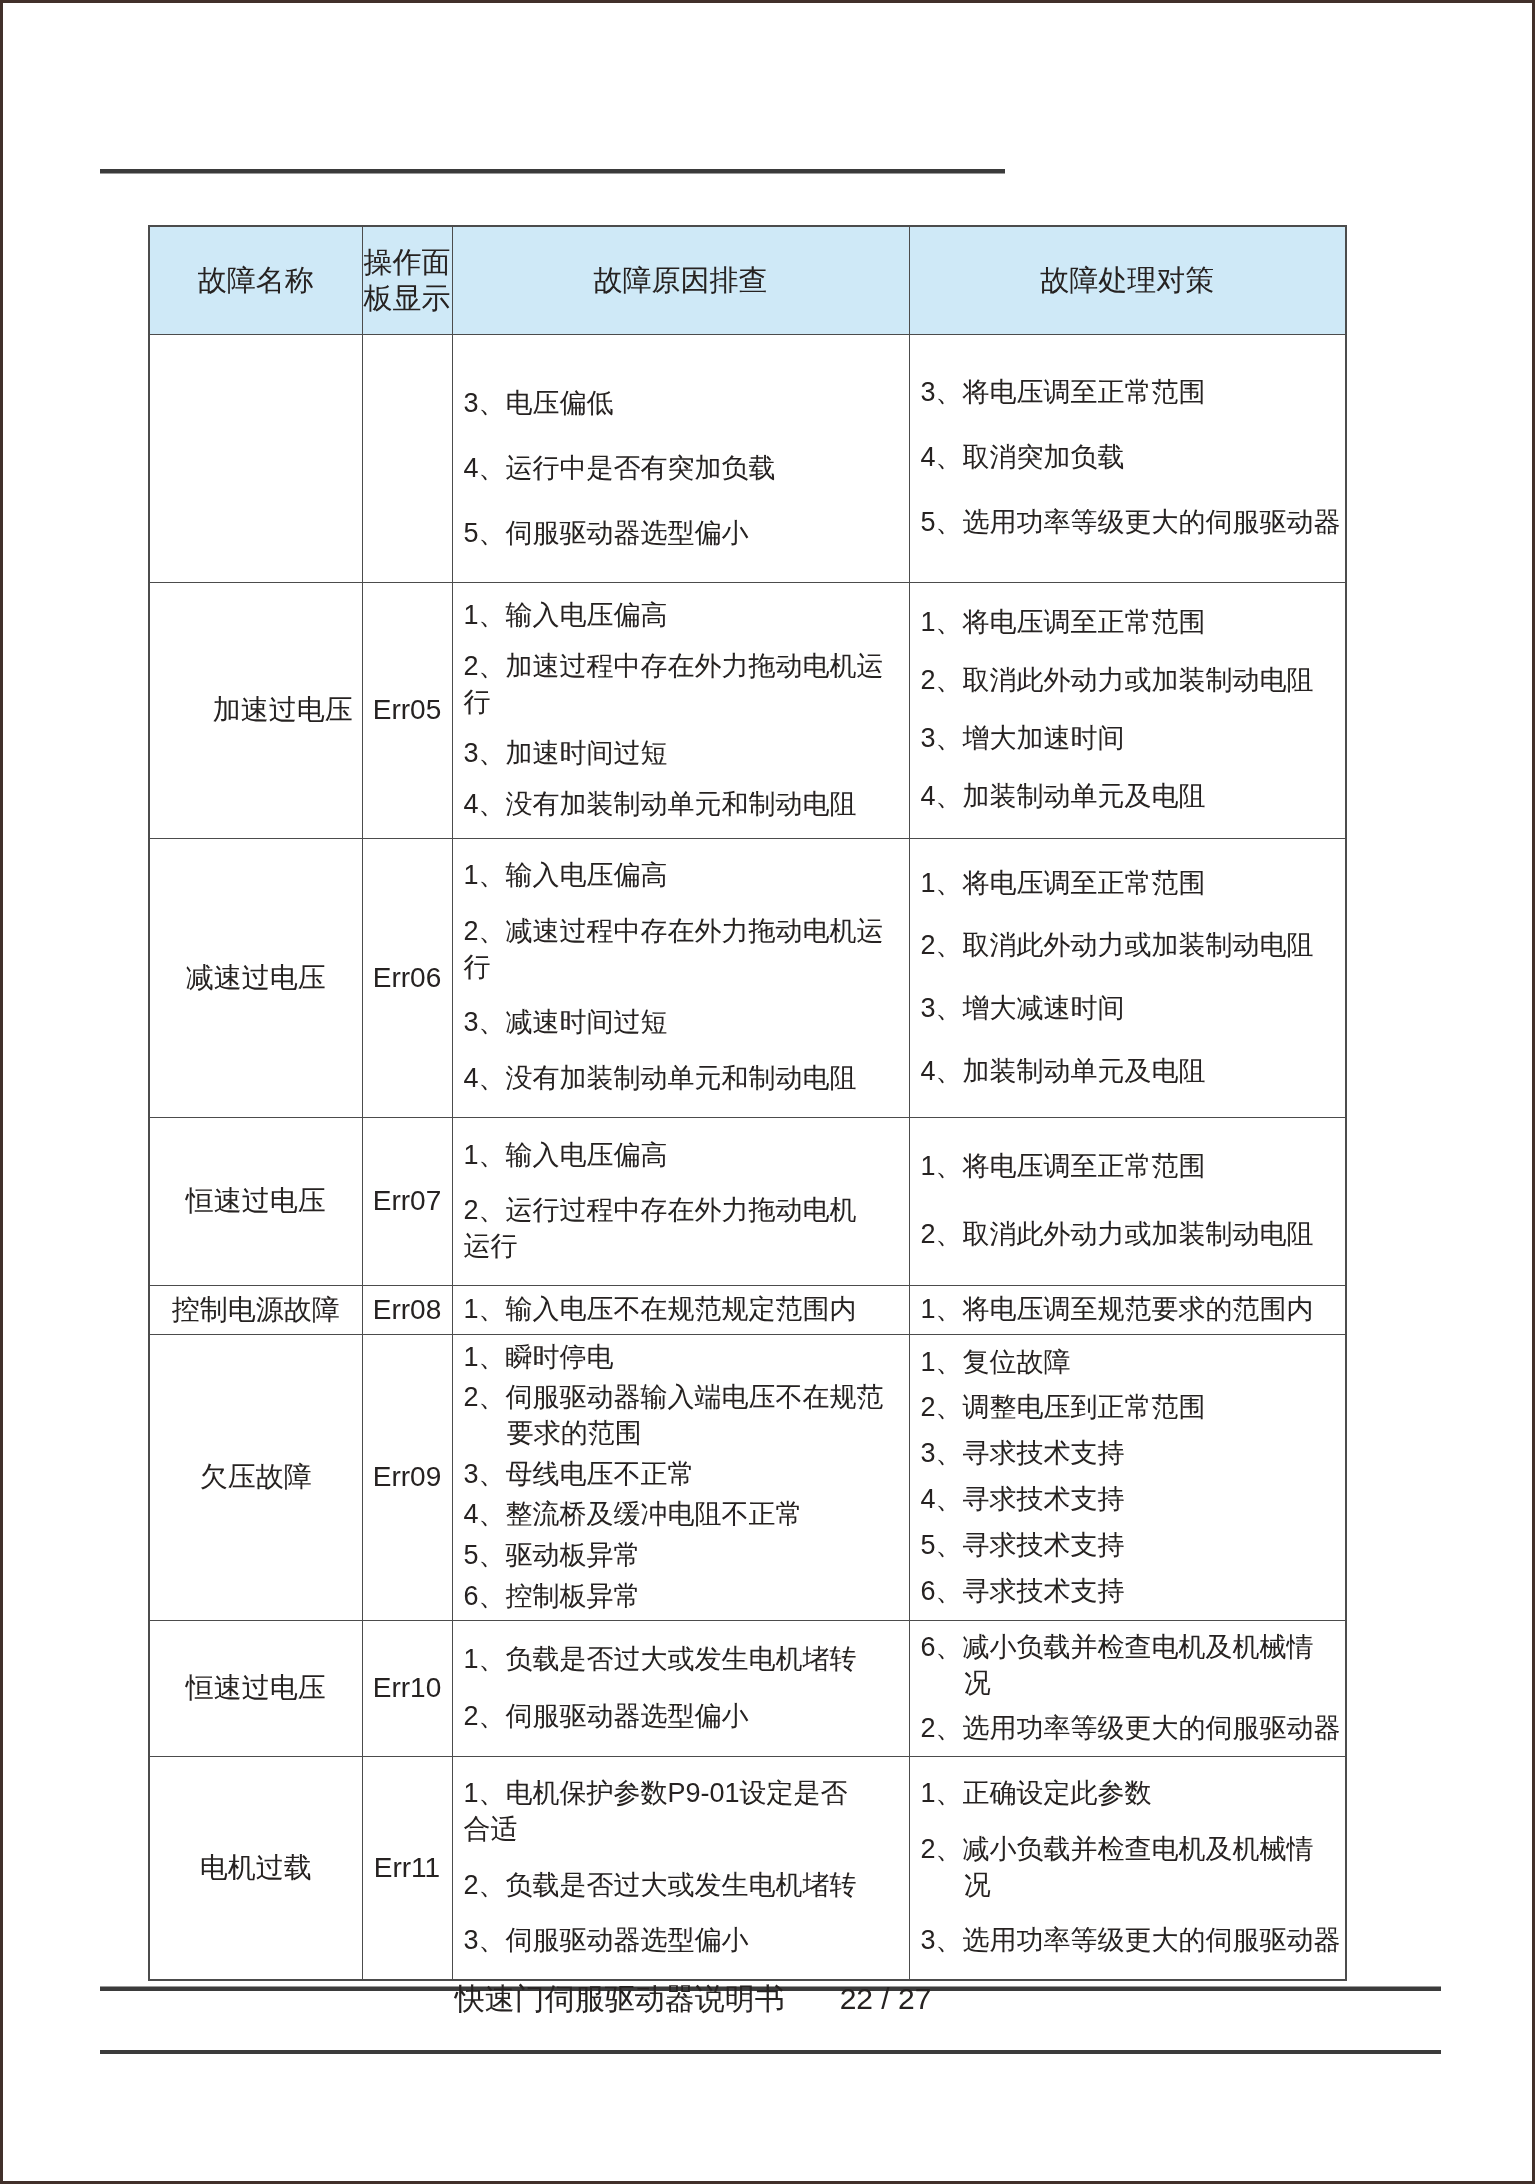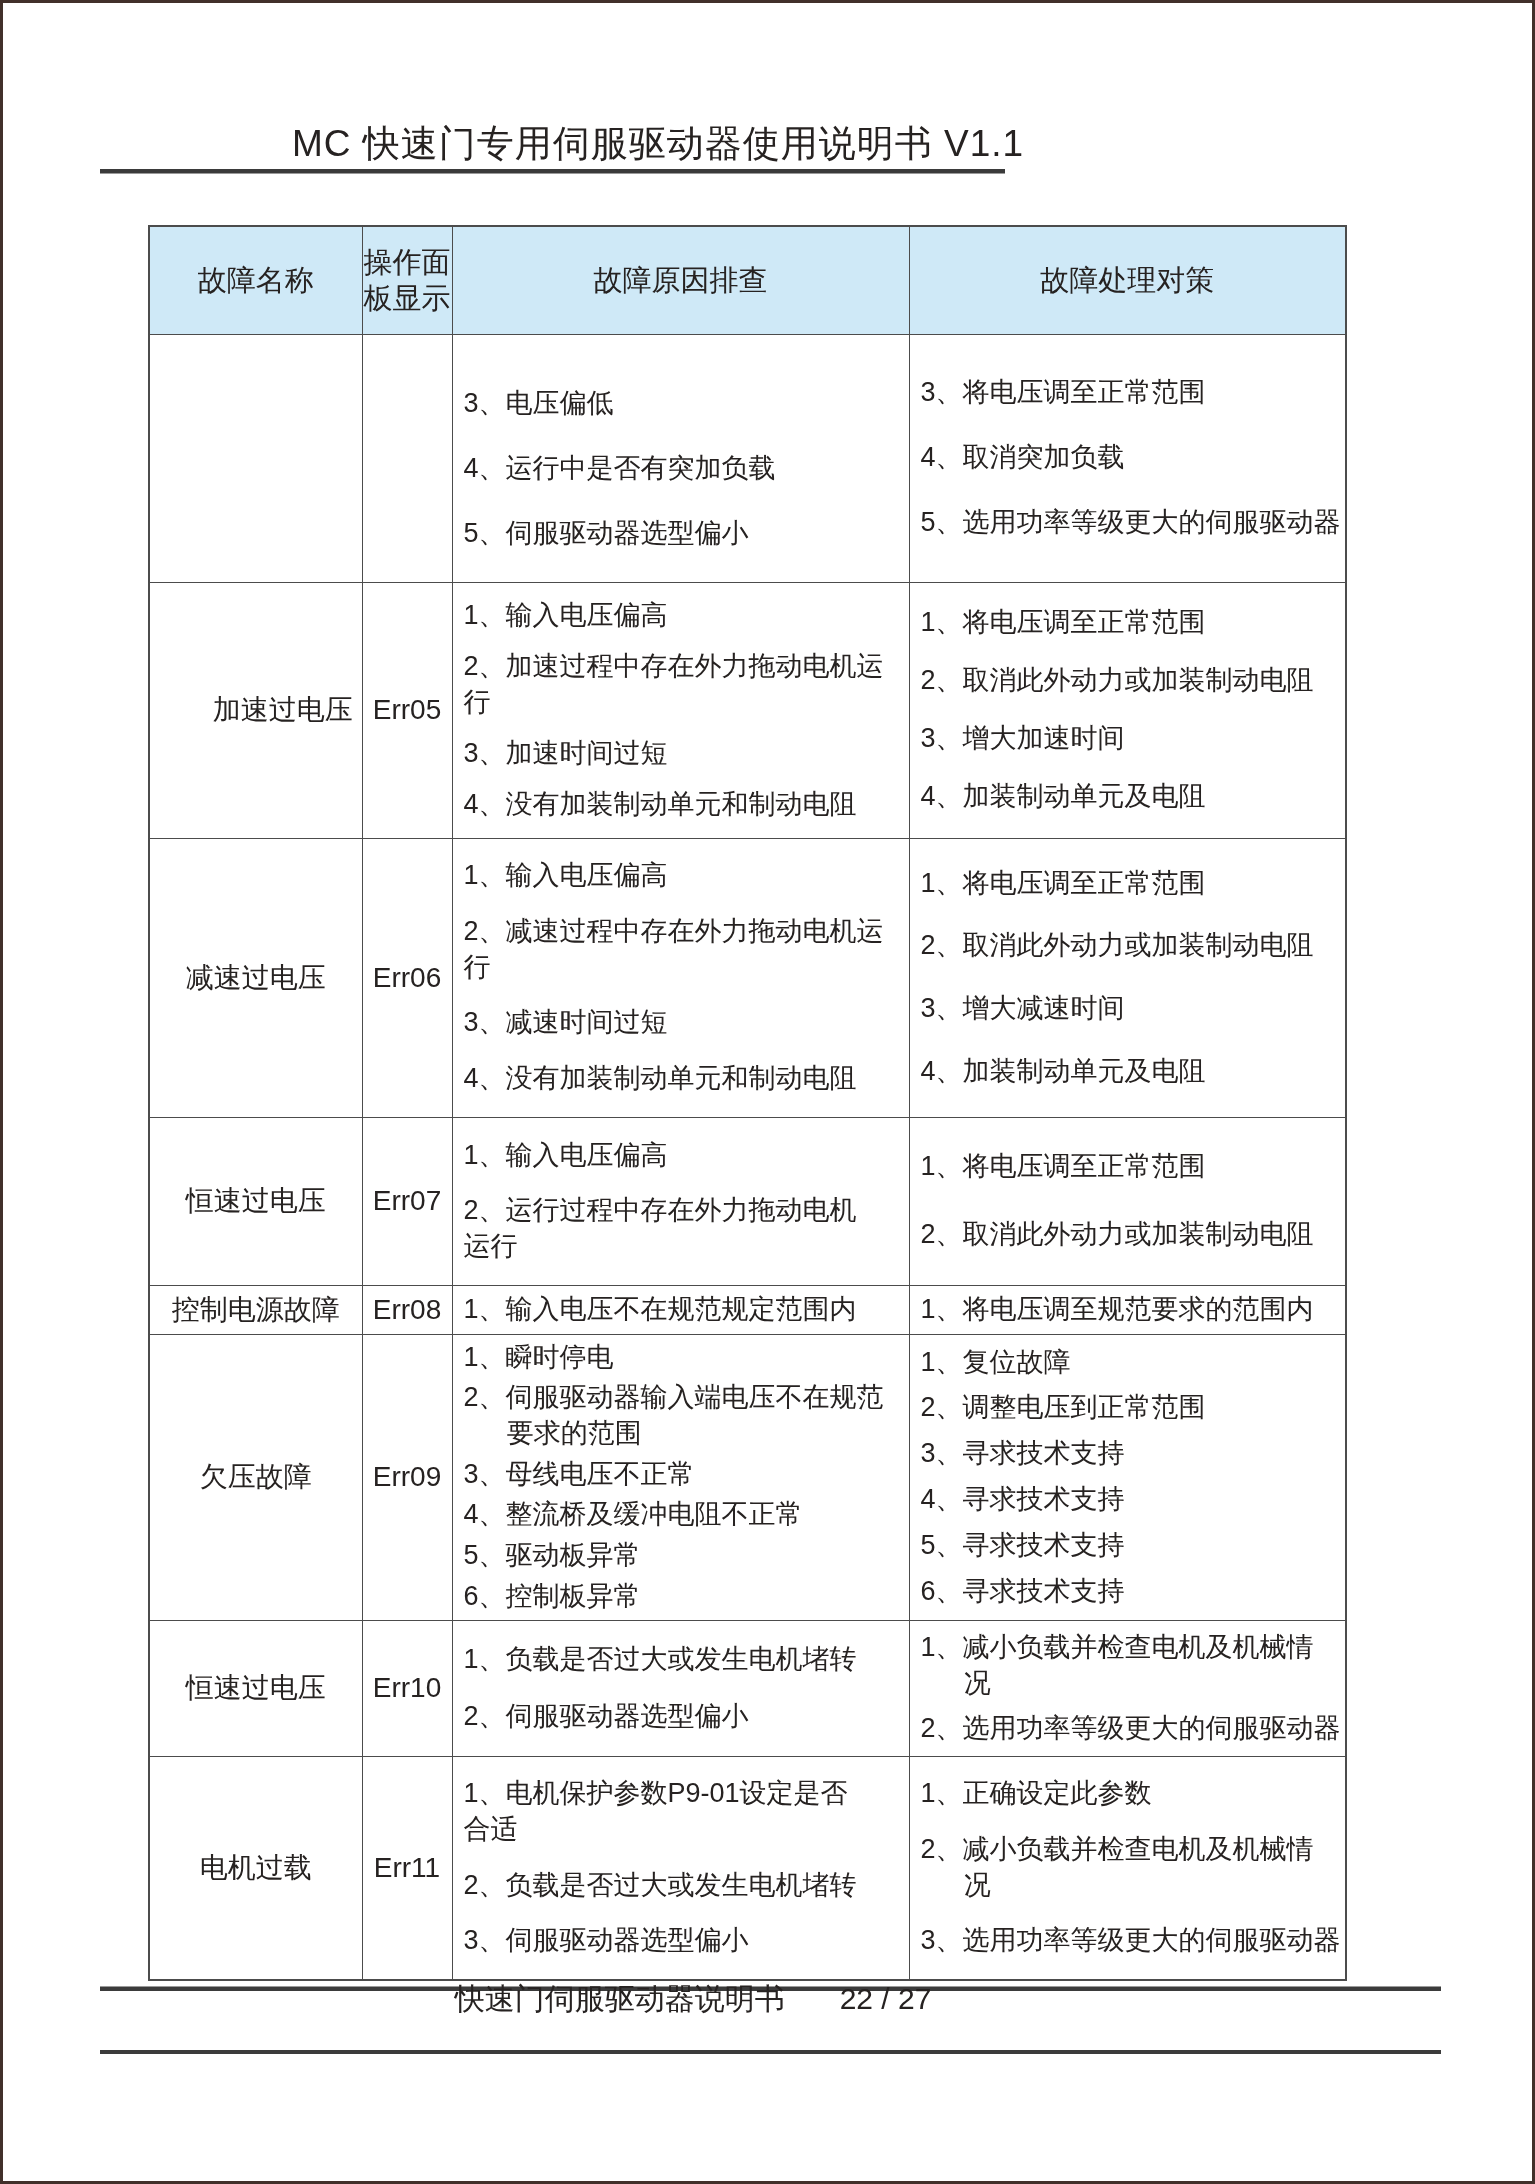--- a/index.html
+++ b/index.html
@@ -49,21 +49,20 @@
   }
   .list-item{white-space:nowrap;}
   .line{white-space:nowrap;}
   .line.hang{padding-left:1.6em;}
 </style>
 </head>
 <body>
 
 <div class="page">
 
-  <div class="doc-title">MC 快速门专用伺服驱动器使用说明书 V1.1</div>
   <div class="rule rule-header"></div>
 
   <div class="table-wrap">
     <table class="fault" id="fault-table">
         <colgroup>
           <col style="width: 213px;">
           <col style="width: 90px;">
           <col style="width: 457px;">
           <col style="width: 437px;">
         </colgroup>
@@ -261,21 +260,21 @@
             </td>
             <td>
               <div class="cell-list" style="height: 135px;">
                 <div class="list-item">1、负载是否过大或发生电机堵转</div>
                 <div class="list-item">2、伺服驱动器选型偏小</div>
               </div>
             </td>
             <td>
               <div class="cell-list" style="height: 135px;">
                 <div class="list-item">
-                  <div class="line">1、减小负载并检查电机及机械情</div>
+                  <div class="line">6、减小负载并检查电机及机械情</div>
                   <div class="line hang">况</div>
                 </div>
                 <div class="list-item">2、选用功率等级更大的伺服驱动器</div>
               </div>
             </td>
           </tr>
           <tr style="height: 222px;">
             <td>
               <div class="center-box" style="height: 222px;">
                 <div class="name-cell-inner">电机过载</div>

